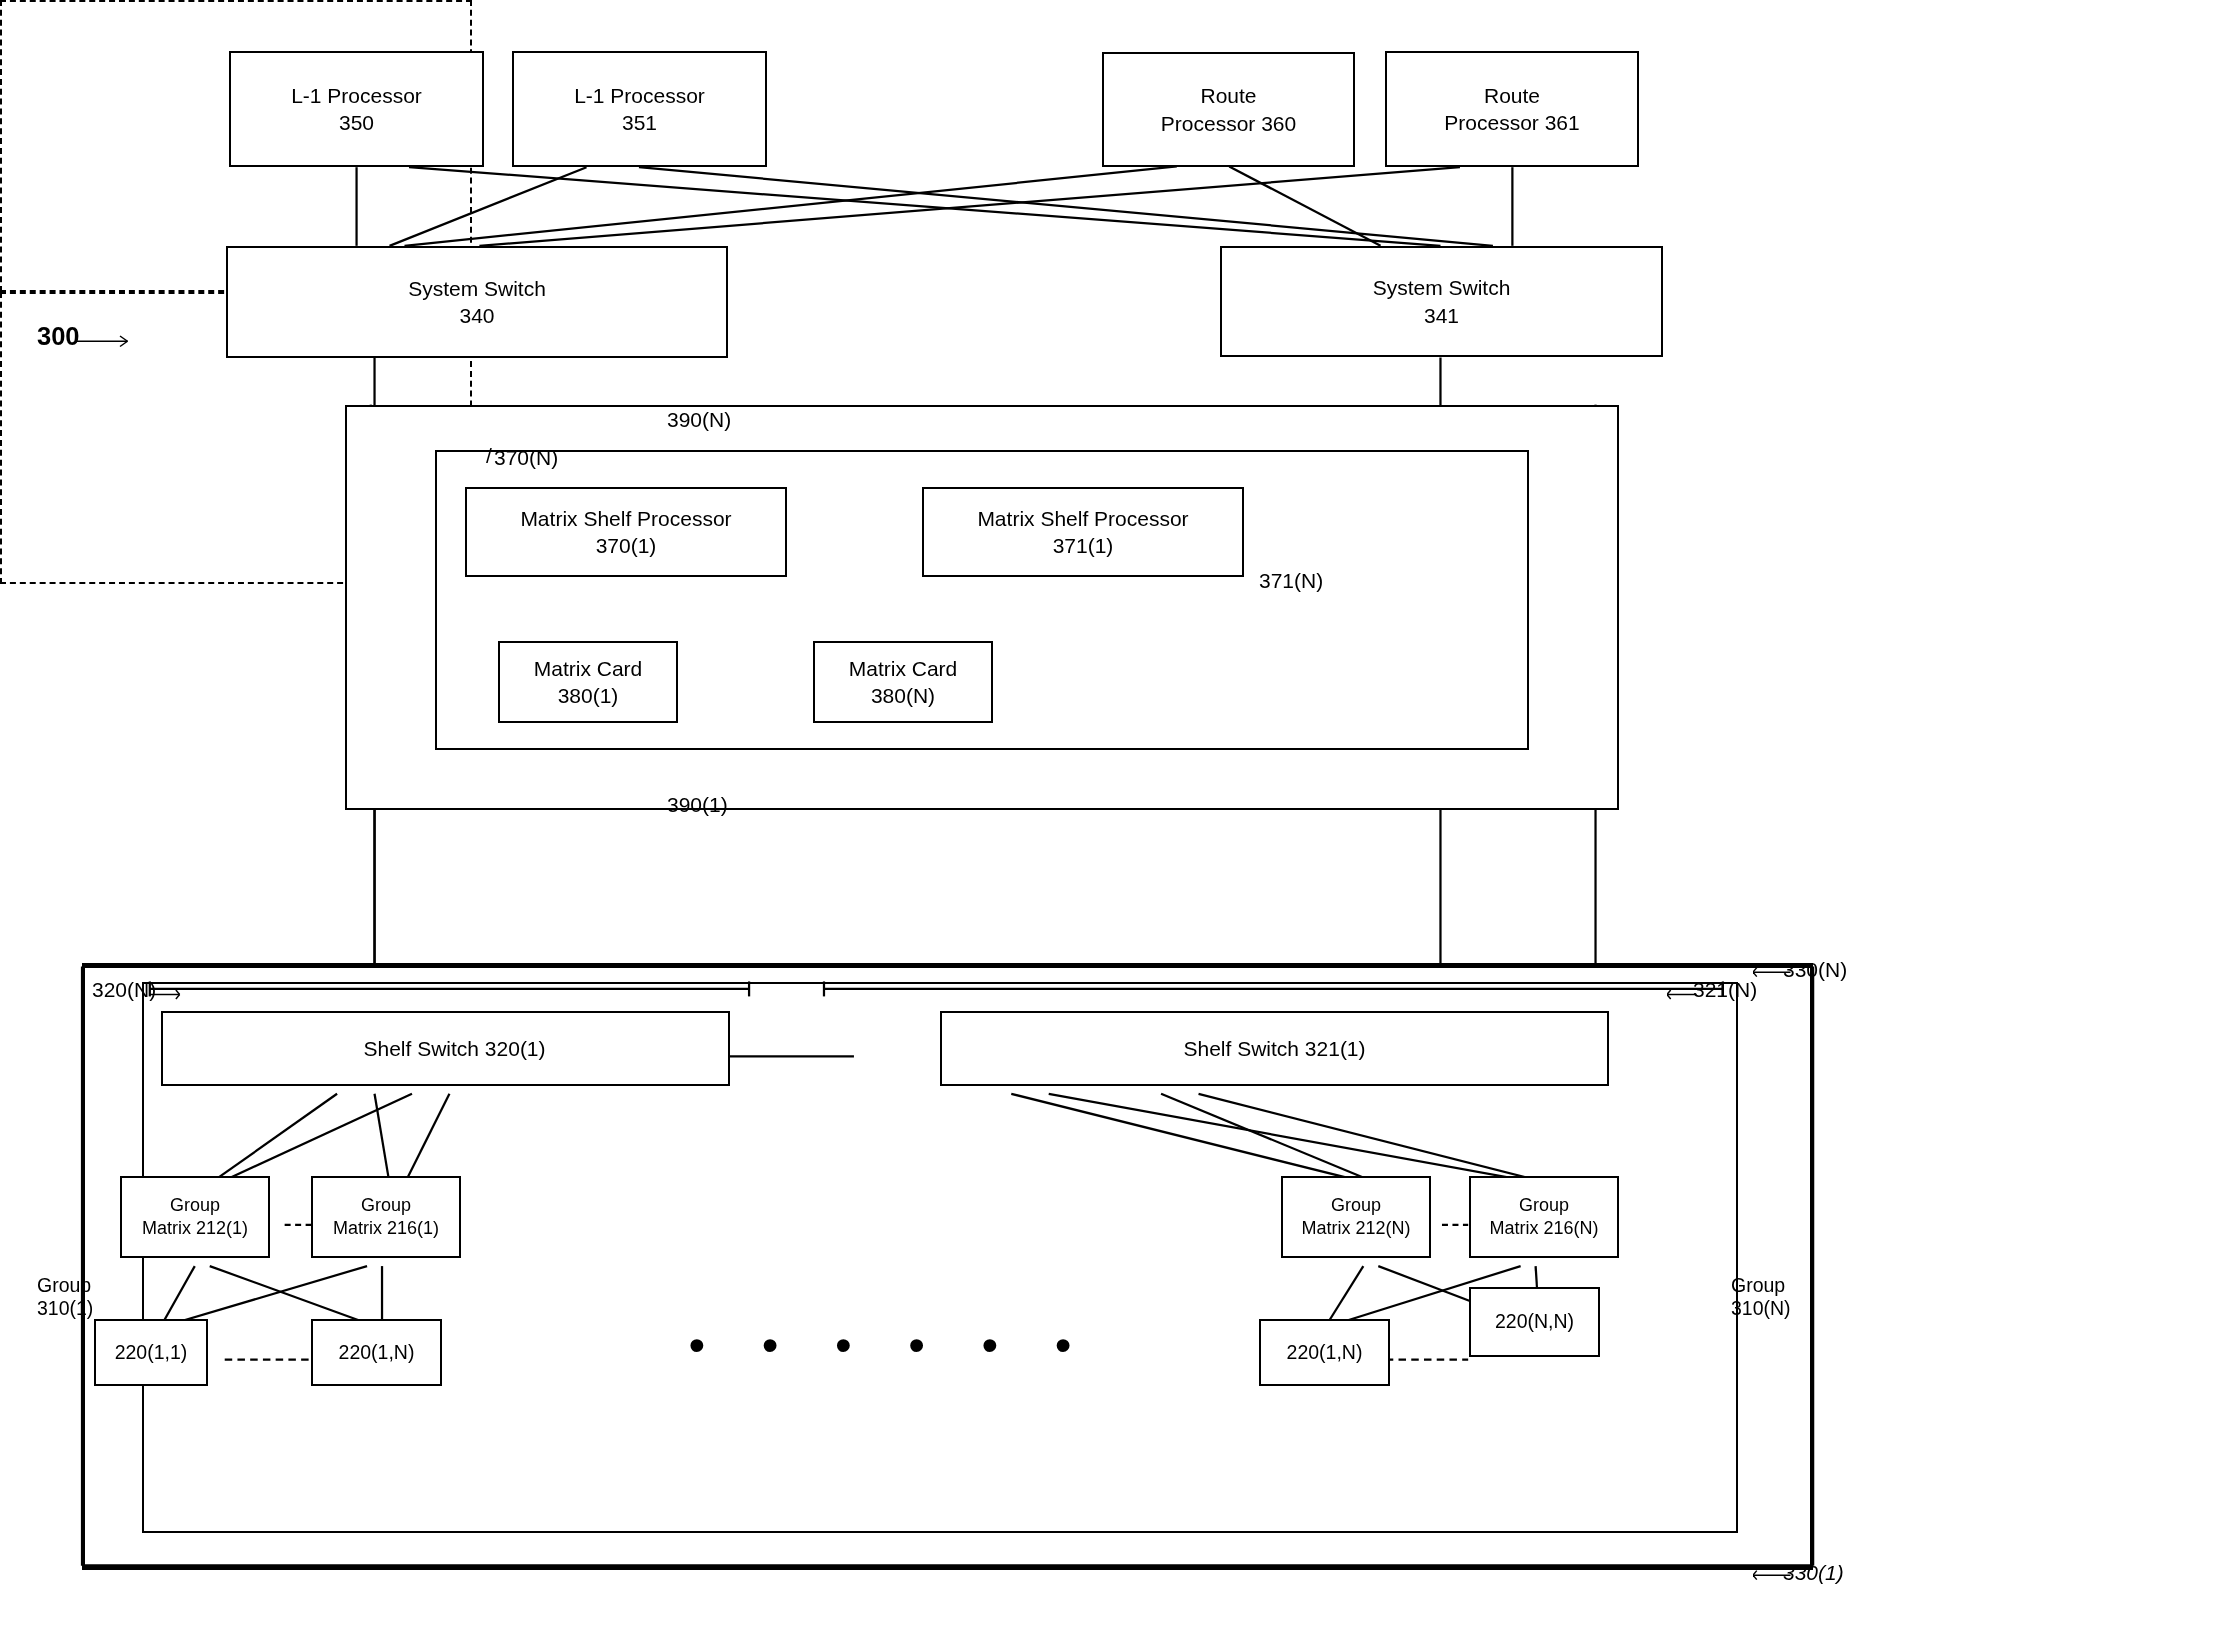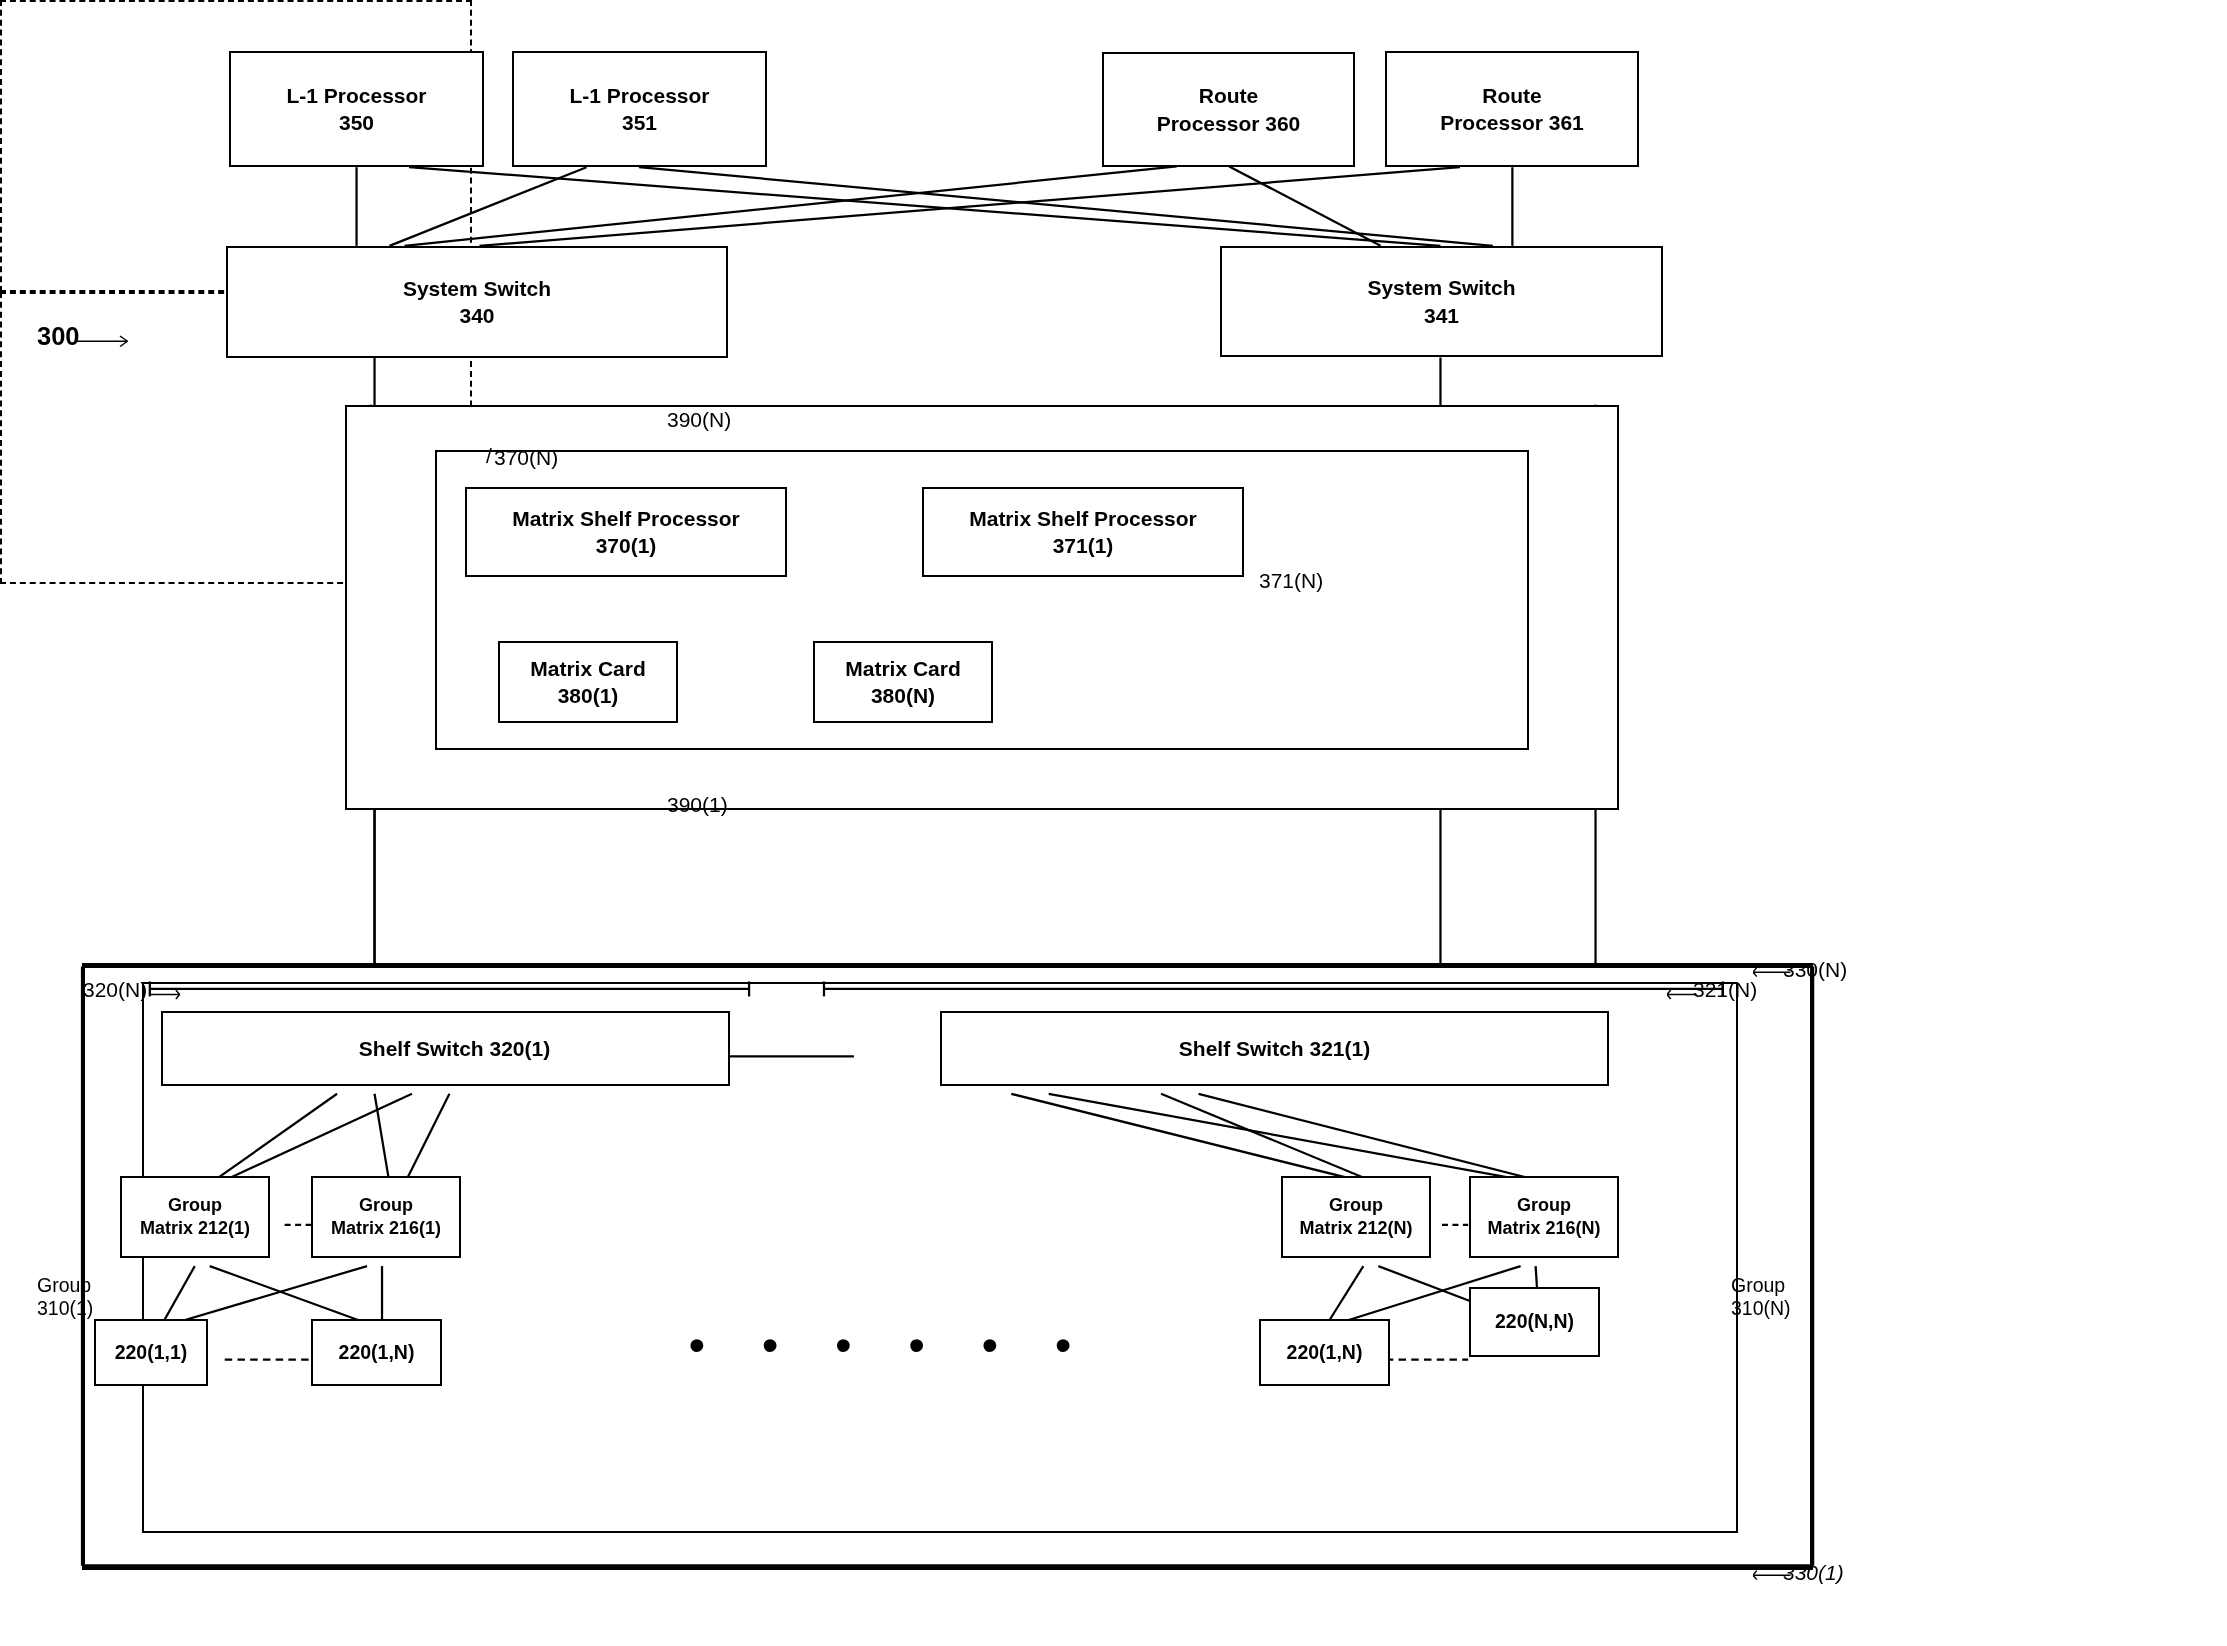--- a/index.html
+++ b/index.html
@@ -23,21 +23,20 @@
       background: #fff;
       display: flex;
       flex-direction: column;
       align-items: center;
       justify-content: center;
       text-align: center;
     }
     .box-label {
       font-size: 21px;
       line-height: 1.3;
-      font-weight: bold;
     }
     .dashed-box {
       border: 2.2px dashed #000;
     }
     .label-text {
       position: absolute;
       font-size: 19.5px;
       text-align: left;
       background: transparent;
     }
@@ -274,21 +273,21 @@
     <line x1="5" y1="18" x2="0" y2="12" stroke="#000" stroke-width="2"></line>
   </svg>
 
   <span class="label-text" style="left:1783px; top:1561px; font-size:21px; white-space:nowrap;font-style:italic;">330(1)</span>
   <svg style="position:absolute; left:1753px; top:1566px; width:45px; height:19px;" viewBox="0 0 60 25" width="45" height="19">
     <line x1="0" y1="12" x2="50" y2="12" stroke="#000" stroke-width="2"></line>
     <line x1="5" y1="6" x2="0" y2="12" stroke="#000" stroke-width="2"></line>
     <line x1="5" y1="18" x2="0" y2="12" stroke="#000" stroke-width="2"></line>
   </svg>
 
-  <span class="label-text" style="left:83px; top:978px; font-size:21px; white-space:nowrap;">320(N)</span>
+  <span class="label-text" style="left:92px; top:978px; font-size:21px; white-space:nowrap;">320(N)</span>
   <svg style="position:absolute; left:150px; top:987px; width:37px; height:15px;" viewBox="0 0 50 20" width="37" height="15">
     <line x1="0" y1="10" x2="40" y2="10" stroke="#000" stroke-width="2"></line>
     <line x1="35" y1="4" x2="40" y2="10" stroke="#000" stroke-width="2"></line>
     <line x1="35" y1="16" x2="40" y2="10" stroke="#000" stroke-width="2"></line>
   </svg>
 
   <span class="label-text" style="left:1693px; top:978px; font-size:21px; white-space:nowrap;">321(N)</span>
   <svg style="position:absolute; left:1667px; top:987px; width:37px; height:15px;" viewBox="0 0 50 20" width="37" height="15">
     <line x1="40" y1="10" x2="0" y2="10" stroke="#000" stroke-width="2"></line>
     <line x1="5" y1="4" x2="0" y2="10" stroke="#000" stroke-width="2"></line>

